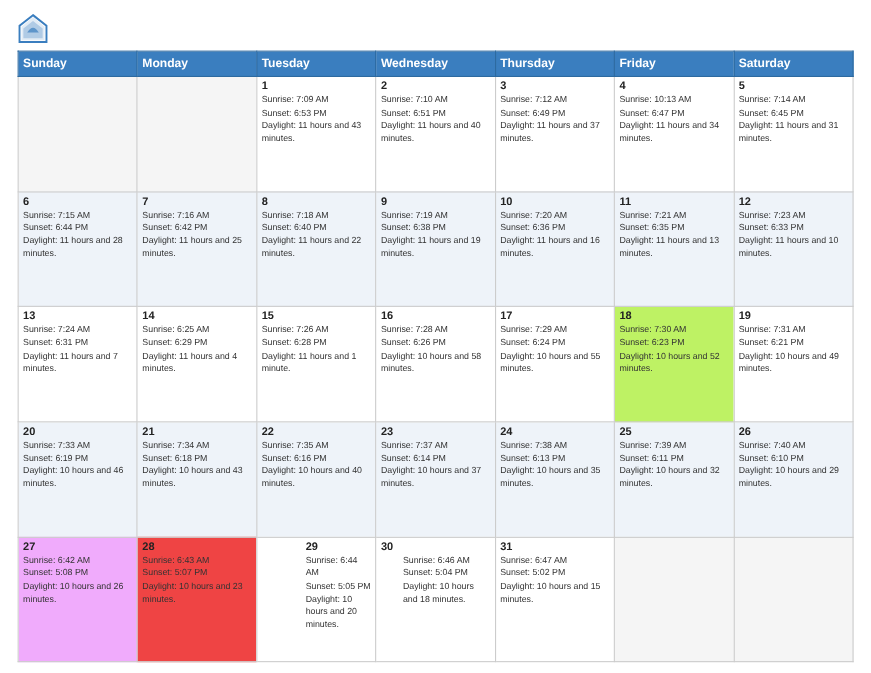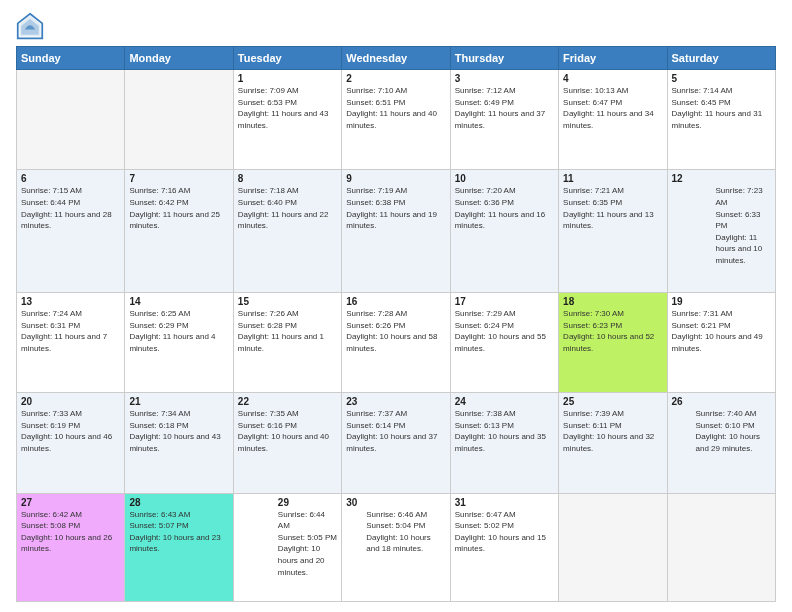--- a/index.html
+++ b/index.html
@@ -210,21 +210,21 @@
 Daylight: 11 hours and 16 minutes.</div>
           </td>
           <td style="background: rgb(238, 243, 249);">
             <span class="day-num">11</span>
             <div class="day-info" style="white-space: pre-line;">Sunrise: 7:21 AM
 Sunset: 6:35 PM
 Daylight: 11 hours and 13 minutes.</div>
           </td>
           <td style="background: rgb(238, 243, 249);">
             <span class="day-num">12</span>
-            <div class="day-info" style="white-space: pre-line; margin-left: 44px;">Sunrise: 7:23 AM
+            <div class="day-info" style="white-space: pre-line;">Sunrise: 7:23 AM
 Sunset: 6:33 PM
 Daylight: 11 hours and 10 minutes.</div>
           </td>
         </tr>
         <tr>
           <td style="background: rgb(255, 255, 255);">
             <span class="day-num">13</span>
             <div class="day-info" style="white-space: pre-line;">Sunrise: 7:24 AM
 Sunset: 6:31 PM
 Daylight: 11 hours and 7 minutes.</div>
@@ -298,33 +298,33 @@
 Daylight: 10 hours and 35 minutes.</div>
           </td>
           <td style="background: rgb(238, 243, 249);">
             <span class="day-num">25</span>
             <div class="day-info" style="white-space: pre-line;">Sunrise: 7:39 AM
 Sunset: 6:11 PM
 Daylight: 10 hours and 32 minutes.</div>
           </td>
           <td style="background: rgb(238, 243, 249);">
             <span class="day-num">26</span>
-            <div class="day-info" style="white-space: pre-line; margin-left: 24px;">Sunrise: 7:40 AM
+            <div class="day-info" style="white-space: pre-line;">Sunrise: 7:40 AM
 Sunset: 6:10 PM
 Daylight: 10 hours and 29 minutes.</div>
           </td>
         </tr>
         <tr>
           <td style="background: #f0abfc;">
             <span class="day-num">27</span>
             <div class="day-info" style="white-space: pre-line;">Sunrise: 6:42 AM
 Sunset: 5:08 PM
 Daylight: 10 hours and 26 minutes.</div>
           </td>
-          <td style="background: #5eead4;">
+          <td style="background: #ef4444;">
             <span class="day-num">28</span>
             <div class="day-info" style="white-space: pre-line;">Sunrise: 6:43 AM
 Sunset: 5:07 PM
 Daylight: 10 hours and 23 minutes.</div>
           </td>
           <td style="background: rgb(255, 255, 255); padding-left: 44px;">
             <span class="day-num">29</span>
             <div class="day-info" style="white-space: pre-line;">Sunrise: 6:44 AM
 Sunset: 5:05 PM
 Daylight: 10 hours and 20 minutes.</div>

